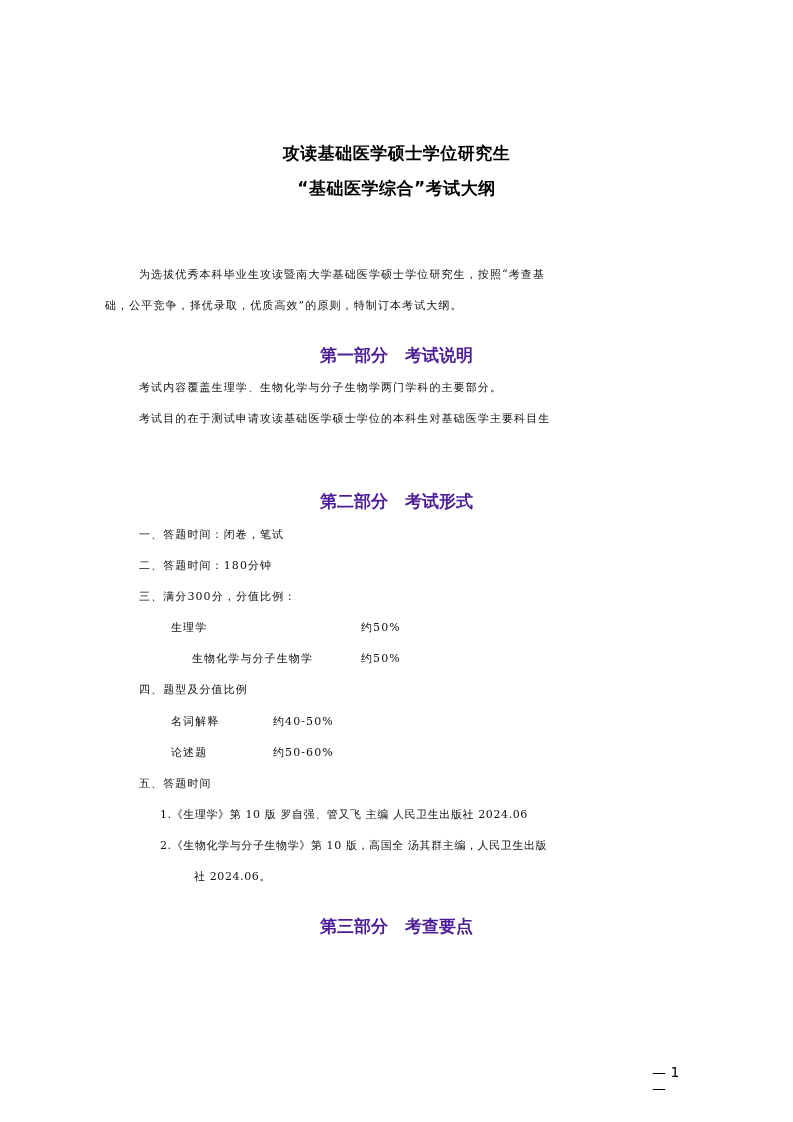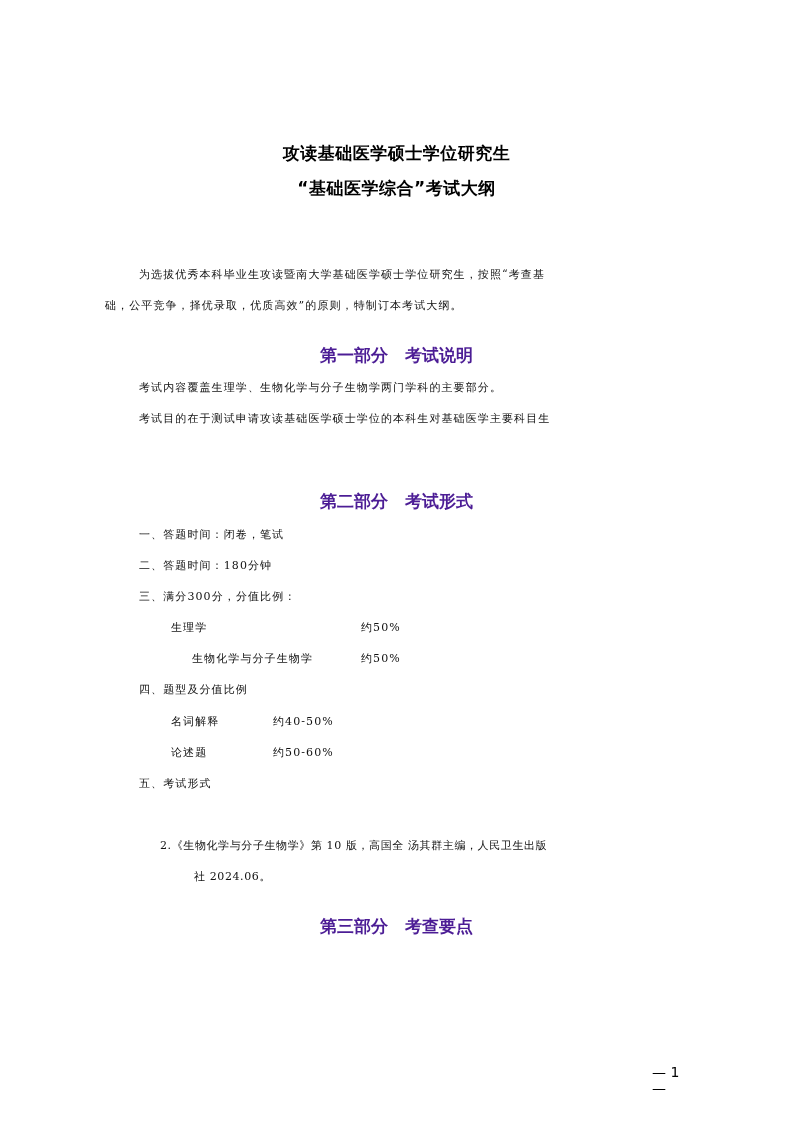--- a/index.html
+++ b/index.html
@@ -81,20 +81,21 @@
   <div class="line" style="left:361px; top:618px;">约50%</div>
   <div class="line" style="left:171px; top:649px;margin-left:21px;">生物化学与分子生物学</div>
   <div class="line" style="left:361px; top:649px;">约50%</div>
 
   <div class="line" style="left:139px; top:680px;">四、题型及分值比例</div>
   <div class="line" style="left:171px; top:712px;">名词解释</div>
   <div class="line" style="left:273px; top:712px;">约40-50%</div>
   <div class="line" style="left:171px; top:743px;">论述题</div>
   <div class="line" style="left:273px; top:743px;">约50-60%</div>
 
-  <div class="line" style="left:139px; top:774px;">五、考试形式</div>
+  <div class="line" style="left:139px; top:774px;">五、答题时间</div>
+  <div class="line tight" style="left:160px; top:805px;">1.《生理学》第 10 版 罗自强、管又飞 主编 人民卫生出版社 2024.06</div>
   <div class="line tight" style="left:160px; top:836px;">2.《生物化学与分子生物学》第 10 版，高国全 汤其群主编，人民卫生出版</div>
   <div class="line tight" style="left:194px; top:867px;">社 2024.06。</div>
 
   <div class="heading" style="top:915px;">第三部分　考查要点</div>
 
   <div class="footer">— 1 —</div>
 </div>
 
 </body></html>

